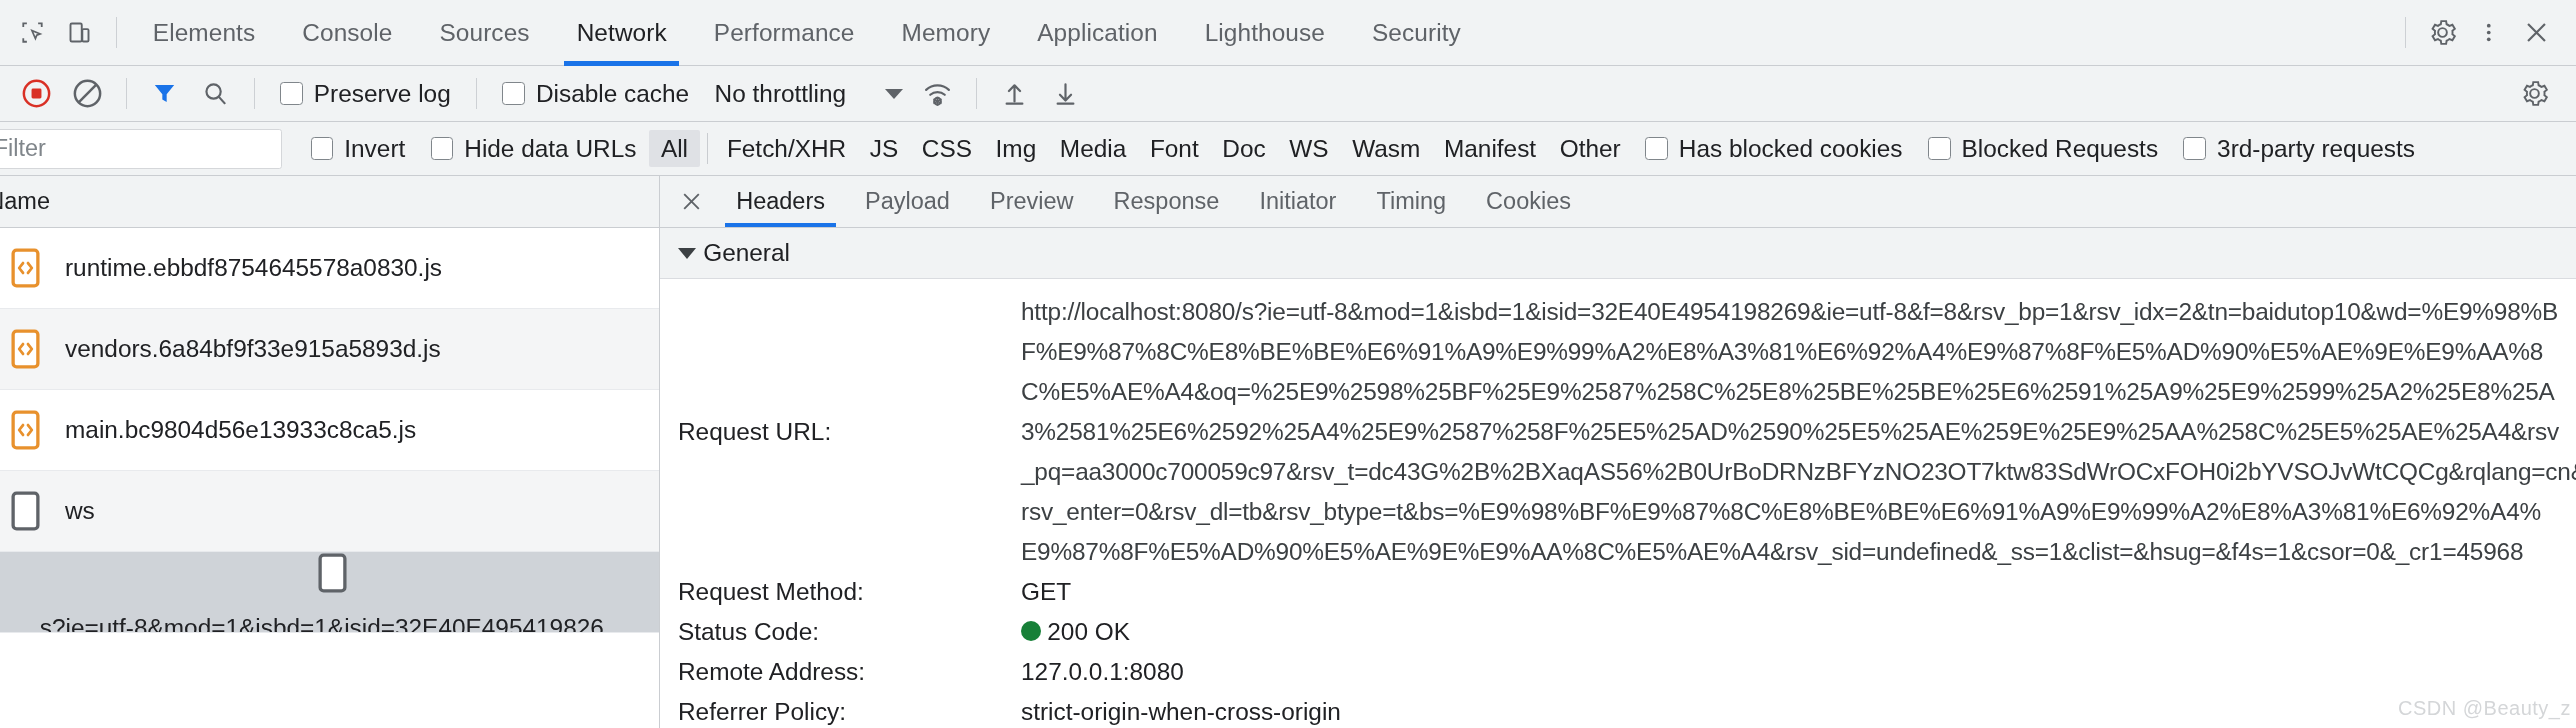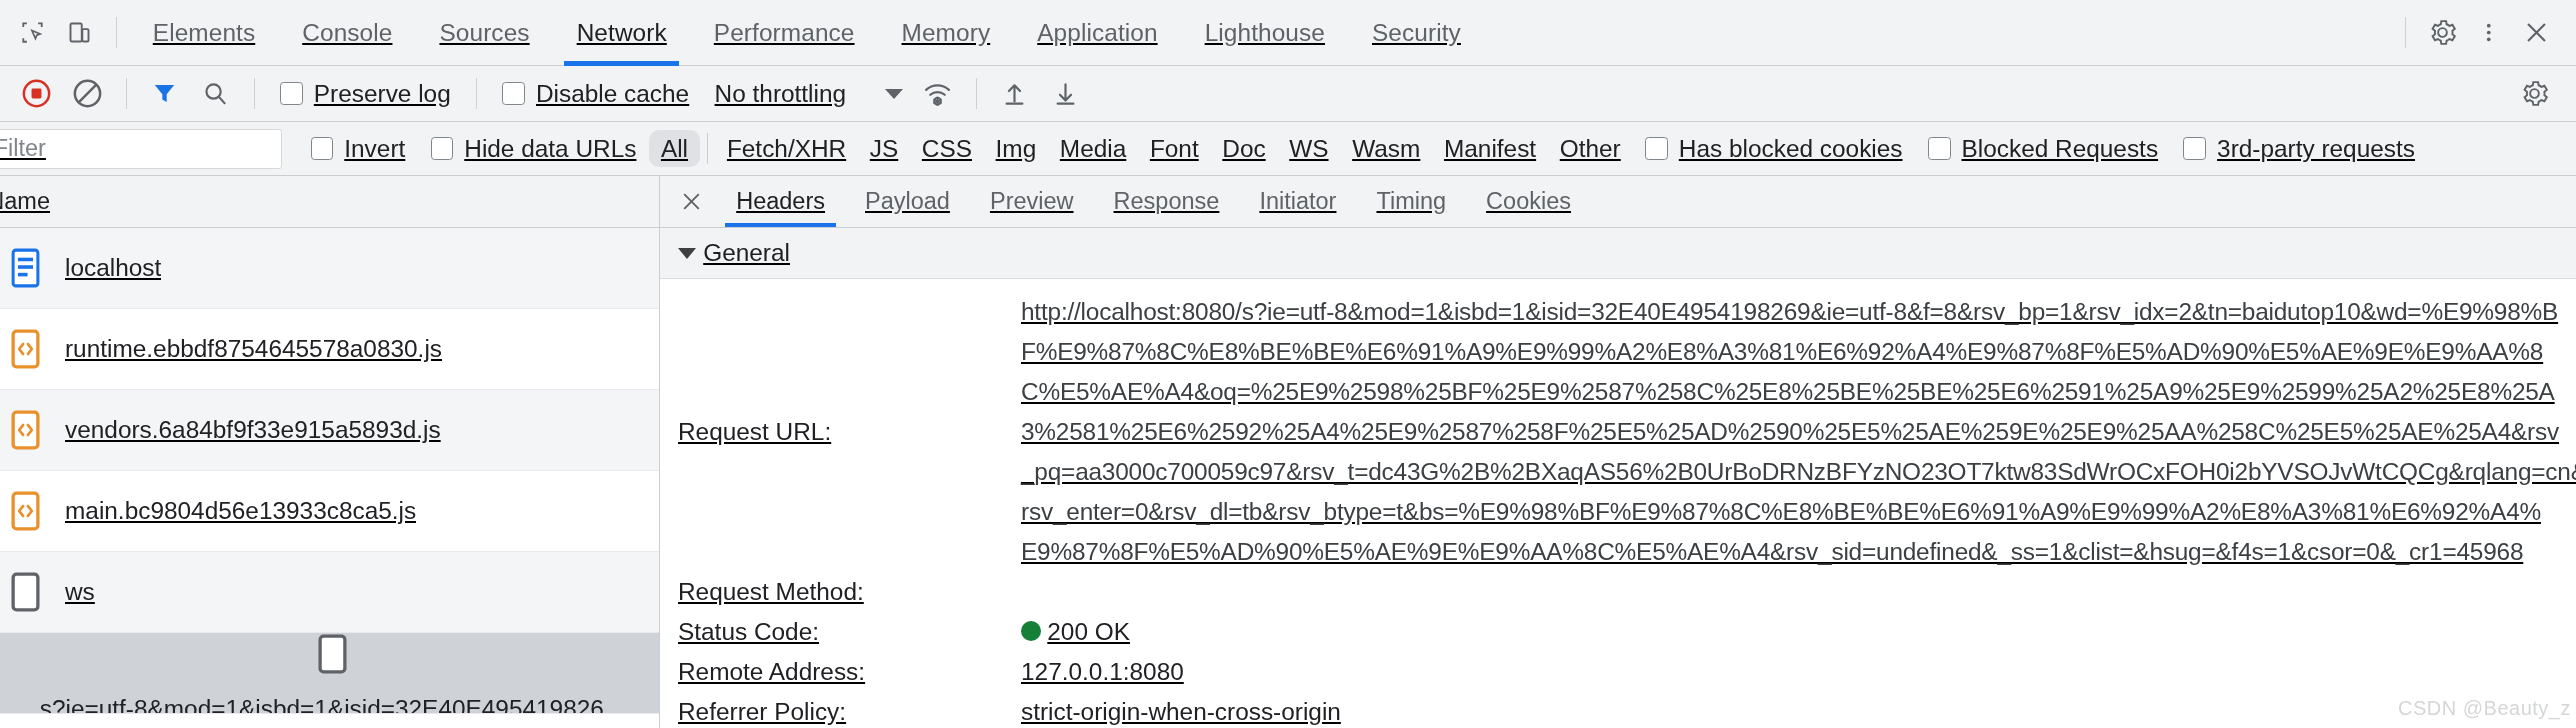--- a/index.html
+++ b/index.html
@@ -2,21 +2,21 @@
 <html style="font-size:14.5px"><head>
 <meta charset="utf-8">
 <style>
   * { box-sizing: border-box; margin: 0; padding: 0; }
   html, body {
     width: 2576px; height: 729px;
     font-family: "Liberation Sans", sans-serif;
     background: #ffffff;
     overflow: hidden;
   }
-  #app { width: 2576px; height: 729px; display: flex; flex-direction: column; background:#a21caf; position:relative;text-decoration:underline; }
+  #app { width: 2576px; height: 729px; display: flex; flex-direction: column; background:#a21caf; position:relative; }
 
   
   .topbar {
     height: 66px; flex: 0 0 66px;
     background: #f1f3f4;
     display: flex; align-items: center;
     border-bottom: 0.9px solid #cacdd1;
     padding-left: 9px;
   }
   .tool-icon {
@@ -76,21 +76,21 @@
   }
   .filter-input {
     width: 298px; height: 40px; margin-left: 0px;
     background: #fff; border: 0.9px solid #d5d7da; border-radius: 2.7px;
     display:flex; align-items:center; padding-left: 9px;
     font-size: 23.5px; color: #80868b;
     position: relative; left: -16.3px;
   }
   .fsep { width: 0.9px; height: 31px; background: #c9ccd0; margin: 0 7.2px; flex:0 0 0.9px;}
   .ftype {
-    font-size: 24.4px; color: #202124; padding: 4.5px 11.8px; border-radius: 10px;
+    font-size: 24.4px; color: #202124; padding: 4.5px 11.8px; border-radius: 2px;
     cursor:pointer; white-space:nowrap;
   }
   .ftype.active { background: #dfe1e5; }
 
   
   .body-split { flex: 1 1 auto; display: flex; min-height: 0; }
 
   
   .reqlist { width: 660px; flex: 0 0 660px; display: flex; flex-direction: column; border-right: 0.9px solid #cacdd1; background:#fff;}
   .reqlist-header {
@@ -343,31 +343,20 @@
   </div>
 
   <div class="body-split">
 
     <div class="reqlist">
       <div class="reqlist-header">
         <span>Name</span>
       </div>
       <div class="reqlist-body">
 
-        <div class="req-row stripe">
-          <span class="ricon">
-            <svg width="33" height="42" viewBox="0 0 24 30">
-              <rect x="3" y="2" width="18" height="26" rx="2" fill="#fff" stroke="#1a73e8" stroke-width="2.2"></rect>
-              <rect x="6.5" y="7.5" width="11" height="2.6" fill="#1a73e8"></rect>
-              <rect x="6.5" y="13" width="11" height="2.6" fill="#1a73e8"></rect>
-              <rect x="6.5" y="18.5" width="7" height="2.6" fill="#1a73e8"></rect>
-            </svg>
-          </span>
-          <span class="req-name">localhost</span>
-        </div>
 
         <div class="req-row">
           <span class="ricon">
             <svg width="33" height="42" viewBox="0 0 24 30">
               <rect x="3" y="2" width="18" height="26" rx="2.5" fill="#fff" stroke="#e8912d" stroke-width="2.4"></rect>
               <path d="M10.2 11.4 L7.4 15 L10.2 18.6 M13.8 11.4 L16.6 15 L13.8 18.6" fill="none" stroke="#e8912d" stroke-width="2" stroke-linecap="round" stroke-linejoin="round"></path>
             </svg>
           </span>
           <span class="req-name">runtime.ebbdf8754645578a0830.js</span>
         </div>
@@ -458,20 +447,21 @@
             <span class="url-line">C%E5%AE%A4&amp;oq=%25E9%2598%25BF%25E9%2587%258C%25E8%25BE%25BE%25E6%2591%25A9%25E9%2599%25A2%25E8%25A</span>
             <span class="url-line">3%2581%25E6%2592%25A4%25E9%2587%258F%25E5%25AD%2590%25E5%25AE%259E%25E9%25AA%258C%25E5%25AE%25A4&amp;rsv</span>
             <span class="url-line">_pq=aa3000c700059c97&amp;rsv_t=dc43G%2B%2BXaqAS56%2B0UrBoDRNzBFYzNO23OT7ktw83SdWrOCxFOH0i2bYVSOJvWtCQCg&amp;rqlang=cn&amp;</span>
             <span class="url-line">rsv_enter=0&amp;rsv_dl=tb&amp;rsv_btype=t&amp;bs=%E9%98%BF%E9%87%8C%E8%BE%BE%E6%91%A9%E9%99%A2%E8%A3%81%E6%92%A4%</span>
             <span class="url-line">E9%87%8F%E5%AD%90%E5%AE%9E%E9%AA%8C%E5%AE%A4&amp;rsv_sid=undefined&amp;_ss=1&amp;clist=&amp;hsug=&amp;f4s=1&amp;csor=0&amp;_cr1=45968</span>
           </div>
         </div>
 
         <div class="kv-row">
           <div class="kv-key">Request Method:</div>
+          <div class="kv-val">GET</div>
         </div>
 
         <div class="kv-row">
           <div class="kv-key">Status Code:</div>
           <div class="kv-val">
             <span class="status-dot"></span><span>200 OK</span>
           </div>
         </div>
 
         <div class="kv-row">

